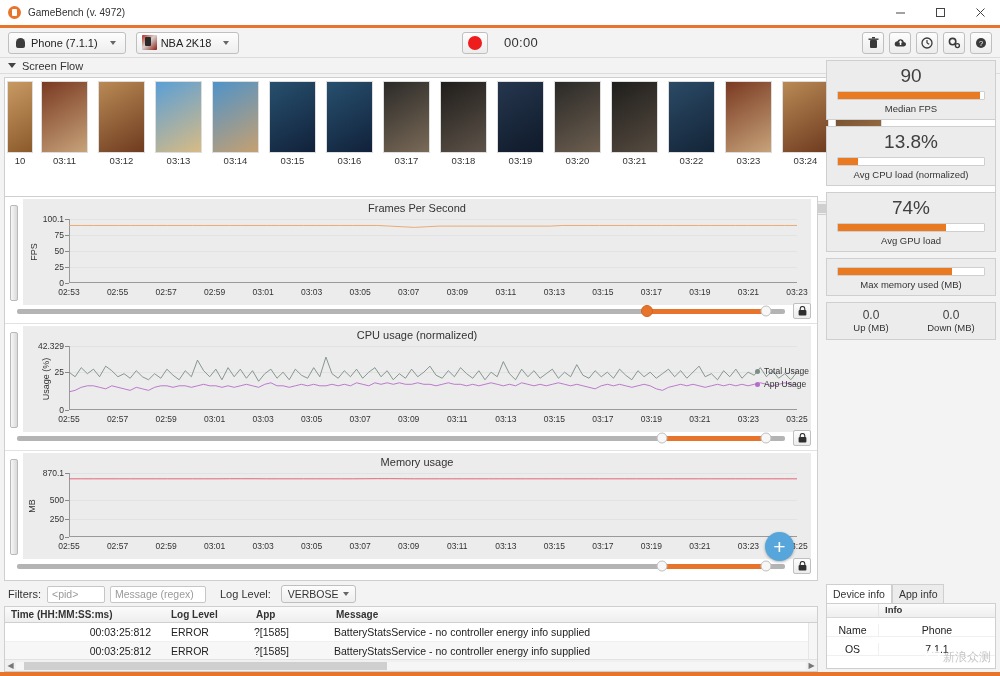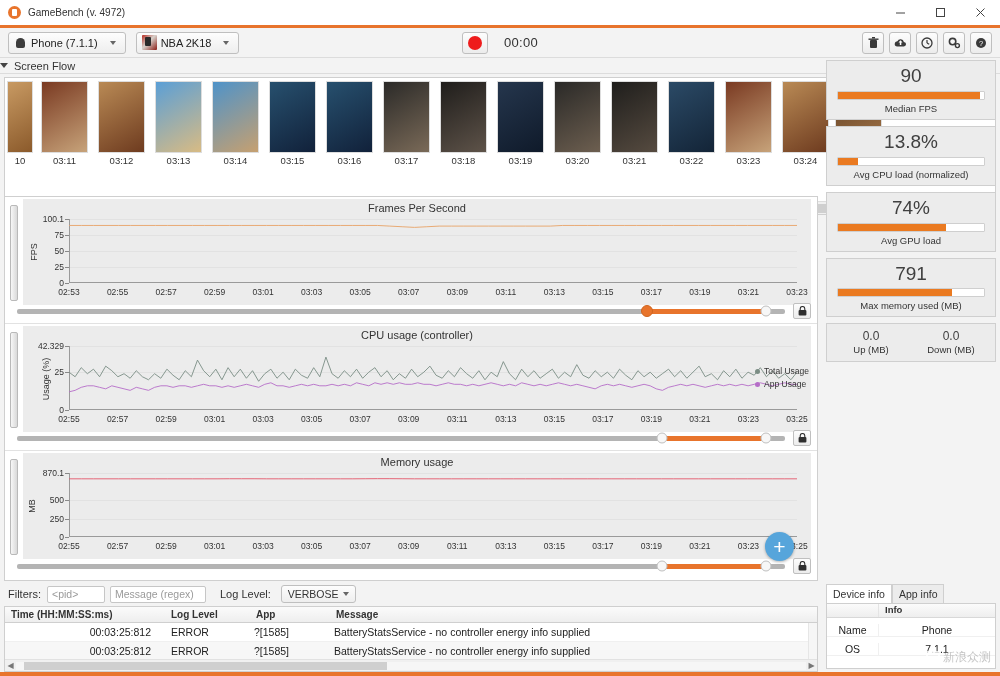--- a/index.html
+++ b/index.html
@@ -47,21 +47,21 @@
   .rec-wrap{position:absolute;left:0;right:0;display:flex;align-items:center;justify-content:center;pointer-events:none;}
   .rec-inner{display:flex;align-items:center;pointer-events:auto;}
   .recbtn{width:26px;height:22px;border:1px solid #bfbfbf;border-radius:3px;background:linear-gradient(#fdfdfd,#ececec);display:flex;align-items:center;justify-content:center;}
   .recdot{width:14px;height:14px;border-radius:50%;background:#ee1c1c;}
   .timer{font-size:13px;color:#333;margin-left:16px;letter-spacing:.3px;}
 
   .tb-right{margin-left:auto;display:flex;gap:5px;}
   .ticon{width:22px;height:22px;border:1px solid #bfbfbf;border-radius:3px;background:linear-gradient(#fdfdfd,#ececec);display:flex;align-items:center;justify-content:center;color:#3a3a3a;}
 
   
-  .sf-head{height:16px;display:flex;align-items:center;padding-left:0;font-size:11px;color:#333;background:#f3f3f3;border-bottom:1px solid #dcdcdc;}
+  .sf-head{height:16px;display:flex;align-items:center;padding-left:8px;font-size:11px;color:#333;background:#f3f3f3;border-bottom:1px solid #dcdcdc;}
   .sf-head .tri{width:0;height:0;border-left:4px solid transparent;border-right:4px solid transparent;border-top:5px solid #444;margin-right:6px;}
   .sf-panel{margin:3px 4px 0 4px;height:138px;background:#fff;border:1px solid #cfcfcf;position:relative;overflow:hidden;}
   .sf-strip{display:flex;height:92px;padding:3px 0 0 0;overflow:hidden;}
   .thumb{width:55px;margin-right:2px;flex:none;display:flex;flex-direction:column;align-items:center;}
   .thumb .img{width:47px;height:72px;border:1px solid #ddd;}
   .thumb .cap{font-size:9.5px;color:#333;margin-top:2px;}
   .thumb.first{width:30px;}
   .thumb.first .img{width:26px;}
   .thumb.last{width:46px;}
   .sf-scroll{position:absolute;left:0;right:0;bottom:0;height:13px;background:#f0f0f0;border-top:1px solid #ddd;display:flex;align-items:center;}
@@ -370,21 +370,21 @@
             <svg width="9" height="10" viewBox="0 0 9 10">
               <rect x="0.6" y="4" width="7.8" height="5.4" rx="1" fill="#2f2f2f"></rect>
               <path d="M2.2 4V2.8a2.3 2.3 0 0 1 4.6 0V4" fill="none" stroke="#2f2f2f" stroke-width="1.1"></path>
             </svg>
           </div>
         </div>
       </div>
       <div class="chartblock">
         <div class="vgrip"></div>
         <div class="plotwrap">
-          <div class="ctitle">CPU usage (controller)</div>
+          <div class="ctitle">CPU usage (normalized)</div>
           <div class="ylabel">Usage (%)</div>
           <div class="plot">
             <div class="gline" style="top:40.938836258829646%"></div>
             <div class="gline" style="top:0%"></div>
             <div class="yt" style="top:100%">0</div>
             <div class="ytick" style="top:100%"></div>
             <div class="yt" style="top:40.938836258829646%">25</div>
             <div class="ytick" style="top:40.938836258829646%"></div>
             <div class="yt" style="top:0%">42.329</div>
             <div class="ytick" style="top:0%"></div>
@@ -510,21 +510,20 @@
         <div class="mlabel">Avg CPU load (normalized)</div>
       </div>
       <div class="mcard">
         <div class="mval">74%</div>
         <div class="mbar">
           <div class="mfill" style="width:74%"></div>
         </div>
         <div class="mlabel">Avg GPU load</div>
       </div>
       <div class="mcard">
-        <div class="mval">791</div>
         <div class="mbar">
           <div class="mfill" style="width:78%"></div>
         </div>
         <div class="mlabel">Max memory used (MB)</div>
       </div>
       <div class="mcard dual">
         <div class="half">
           <div class="mval">0.0</div>
           <div class="mlabel">Up (MB)</div>
         </div>

